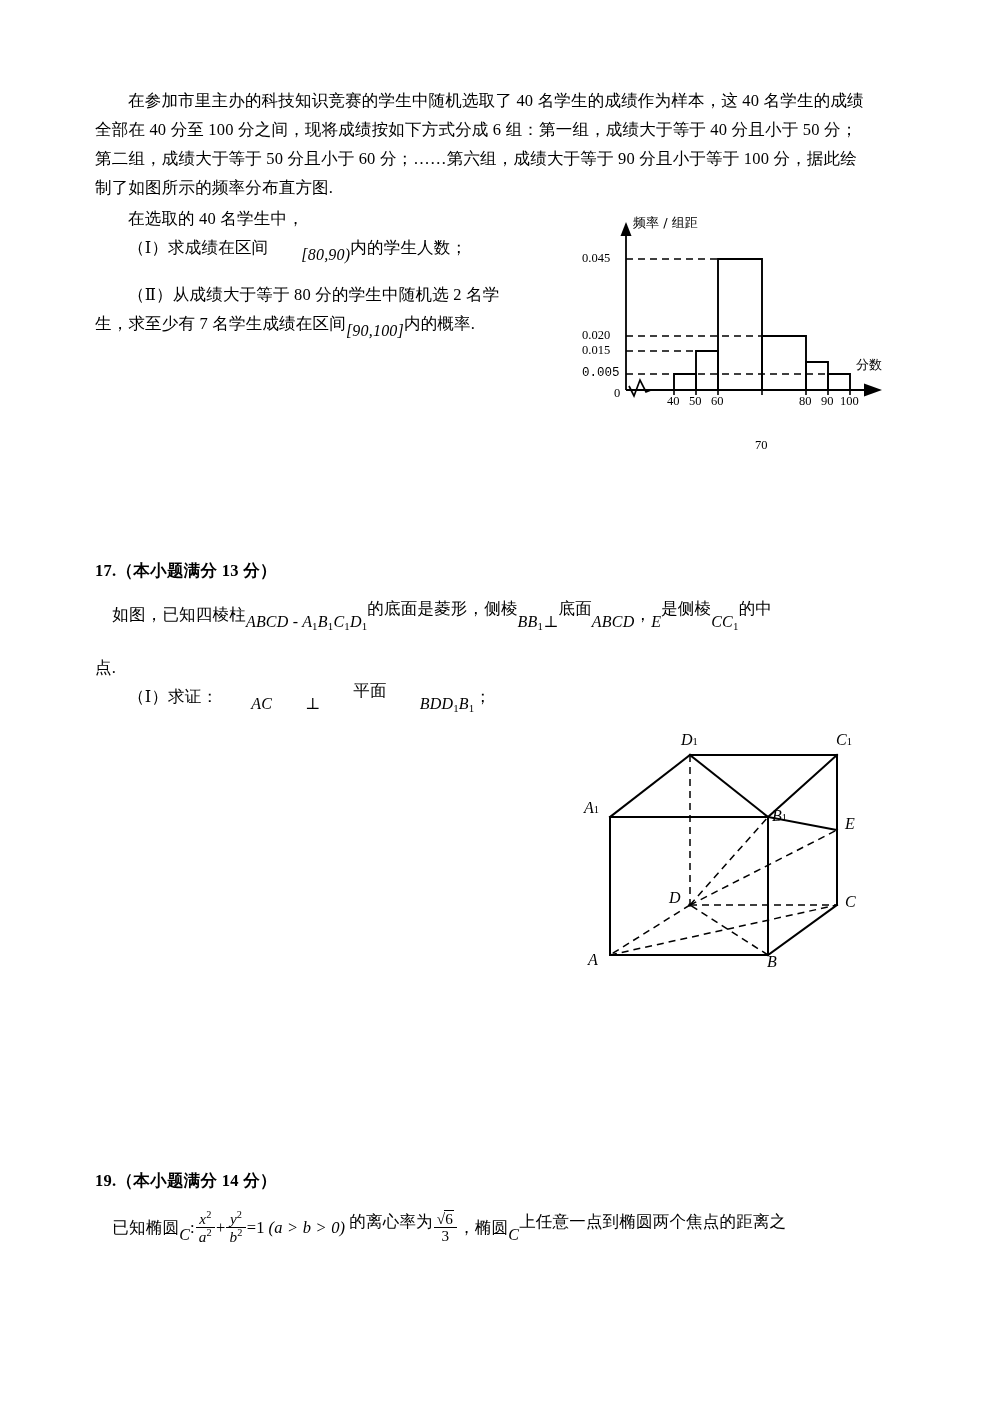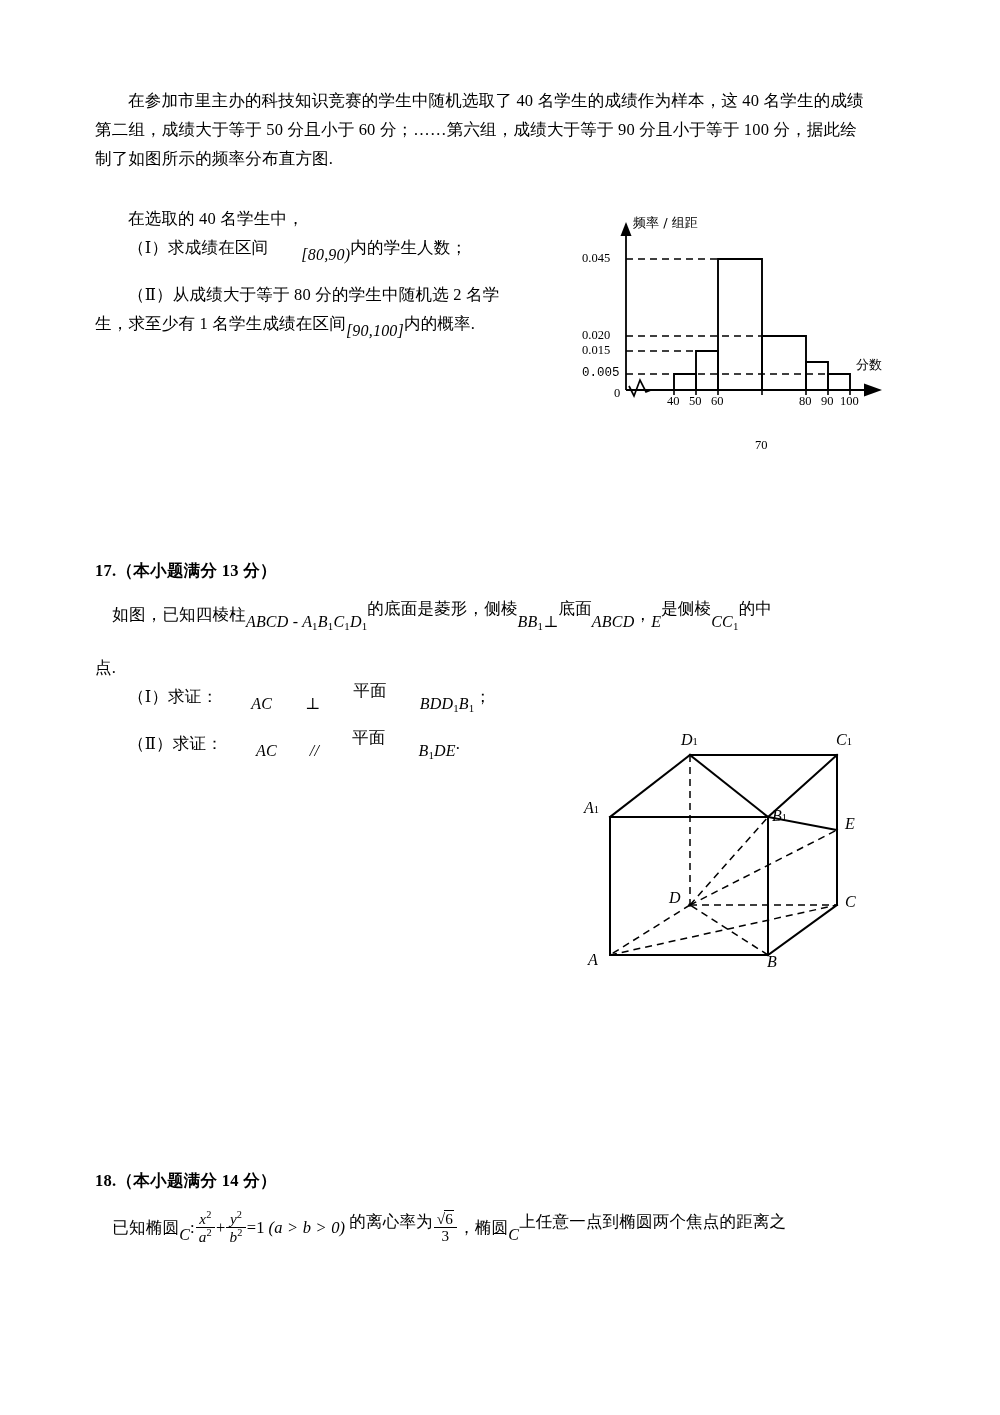--- a/index.html
+++ b/index.html
@@ -100,33 +100,34 @@
     font-size: 10.5px;
   }
 </style>
 </head>
 <body>
 
 <div class="page">
 
   <div class="para" style="left:95px; top:86px; width:812px;">
     <span style="display:block; text-indent:2em;">在参加市里主办的科技知识竞赛的学生中随机选取了 40 名学生的成绩作为样本，这 40 名学生的成绩</span>
+    <span style="display:block;">全部在 40 分至 100 分之间，现将成绩按如下方式分成 6 组：第一组，成绩大于等于 40 分且小于 50 分；</span>
     <span style="display:block;">第二组，成绩大于等于 50 分且小于 60 分；……第六组，成绩大于等于 90 分且小于等于 100 分，据此绘</span>
     <span style="display:block;">制了如图所示的频率分布直方图.</span>
   </div>
 
   <div class="para" style="left:95px; top:204px; width:500px; text-indent:2em;">在选取的 40 名学生中，</div>
 
   <div class="para" style="left:95px; top:233px; width:520px; text-indent:2em;">
     <span>（Ⅰ）求成绩在区间</span><span class="lower">[80,90)</span><span>内的学生人数；</span>
   </div>
 
   <div class="para" style="left:95px; top:280px; width:480px;">
     <span style="display:block; text-indent:2em;">（Ⅱ）从成绩大于等于 80 分的学生中随机选 2 名学</span>
-    <span style="display:block;"><span>生，求至少有 1 名学生成绩在区间</span><span class="lower">[90,100]</span><span>内的概率.</span></span>
+    <span style="display:block;"><span>生，求至少有 7 名学生成绩在区间</span><span class="lower">[90,100]</span><span>内的概率.</span></span>
   </div>
 
   <div class="chart" style="left:596px; top:214px;">
     <svg width="310" height="190" viewBox="0 0 310 190">
 
       <g stroke="#000" stroke-width="1.8" fill="none">
         <line x1="30" y1="176" x2="30" y2="18"></line>
       </g>
       <polygon points="30,8 24.5,22 35.5,22" fill="#000"></polygon>
 
@@ -195,23 +196,20 @@
   <div class="para" style="left:95px; top:600px; width:815px;">
     <span style="text-indent:2em; display:inline;">&nbsp;&nbsp;&nbsp;&nbsp;</span><span>如图，已知四棱柱</span><span class="lower"><span>ABCD - A</span><span class="subn">1</span><span class="mi">B</span><span class="subn">1</span><span class="mi">C</span><span class="subn">1</span><span class="mi">D</span><span class="subn">1</span></span><span class="raise">的底面是菱形，侧棱</span><span class="lower"><span>BB</span><span class="subn">1</span></span><span class="lower mupr">⊥</span><span class="raise">底面</span><span class="lower">ABCD</span><span>，</span><span class="lower">E</span><span class="raise">是侧棱</span><span class="lower"><span>CC</span><span class="subn">1</span></span><span class="raise">的中</span>
   </div>
 
   <div class="para" style="left:95px; top:653px; width:300px;">点.</div>
 
   <div class="para" style="left:95px; top:682px; width:480px; text-indent:2em;">
     <span>（Ⅰ）求证：</span><span class="lower">AC</span><span class="lower mupr">⊥</span><span class="raise">平面</span><span class="lower"><span>BDD</span><span class="subn">1</span><span class="mi">B</span><span class="subn">1</span></span><span>；</span>
   </div>
 
-  <div class="para" style="left:95px; top:729px; width:480px; text-indent:2em;">
-    <span>（Ⅱ）求证：</span><span class="lower">AC</span><span class="lower mupr">//</span><span class="raise">平面</span><span class="lower"><span>B</span><span class="subn">1</span><span class="mi">DE</span></span><span>.</span>
-  </div>
 
   <div class="fig3d" style="left:575px; top:725px;">
 
     <svg width="300" height="250" viewBox="0 0 300 250">
 
       <g stroke="#000" stroke-width="1.5" fill="none" stroke-dasharray="7,5">
 
         <line x1="115" y1="30" x2="115" y2="180"></line>
 
         <line x1="115" y1="180" x2="35" y2="230"></line>
@@ -254,21 +252,21 @@
     <div class="vlab" style="position:absolute; left:261px; top:6px;"><span>C</span><span class="vlabsub">1</span></div>
     <div class="vlab" style="position:absolute; left:9px; top:74px;"><span>A</span><span class="vlabsub">1</span></div>
     <div class="vlab" style="position:absolute; left:197px; top:82px;"><span>B</span><span class="vlabsub">1</span></div>
     <div class="vlab" style="position:absolute; left:270px; top:90px;">E</div>
     <div class="vlab" style="position:absolute; left:94px; top:164px;">D</div>
     <div class="vlab" style="position:absolute; left:270px; top:168px;">C</div>
     <div class="vlab" style="position:absolute; left:13px; top:226px;">A</div>
     <div class="vlab" style="position:absolute; left:192px; top:228px;">B</div>
   </div>
 
-  <div class="heading" style="left:95px; top:1170px;">18.（本小题满分 14 分）</div>
+  <div class="heading" style="left:95px; top:1170px;">19.（本小题满分 14 分）</div>
 
   <div class="para" style="left:95px; top:1210px; width:820px;">
     <span style="display:inline;">&nbsp;&nbsp;&nbsp;&nbsp;</span><span>已知椭圆</span><span class="lower">C</span><span class="mupr">:</span><span class="frac">
         <span class="num"><span class="mi">x</span><span class="supn">2</span></span>
         <span class="den"><span class="mi">a</span><span class="supn">2</span></span>
       </span><span class="mupr">+</span><span class="frac">
         <span class="num"><span class="mi">y</span><span class="supn">2</span></span>
         <span class="den"><span class="mi">b</span><span class="supn">2</span></span>
       </span><span class="mupr">=1</span><span class="mi" style="margin-left:4px;">(a &gt; b &gt; 0)</span><span class="raise" style="margin-left:4px;">的离心率为</span><span class="frac">
         <span class="num">√<span class="sqrt">6</span></span>

